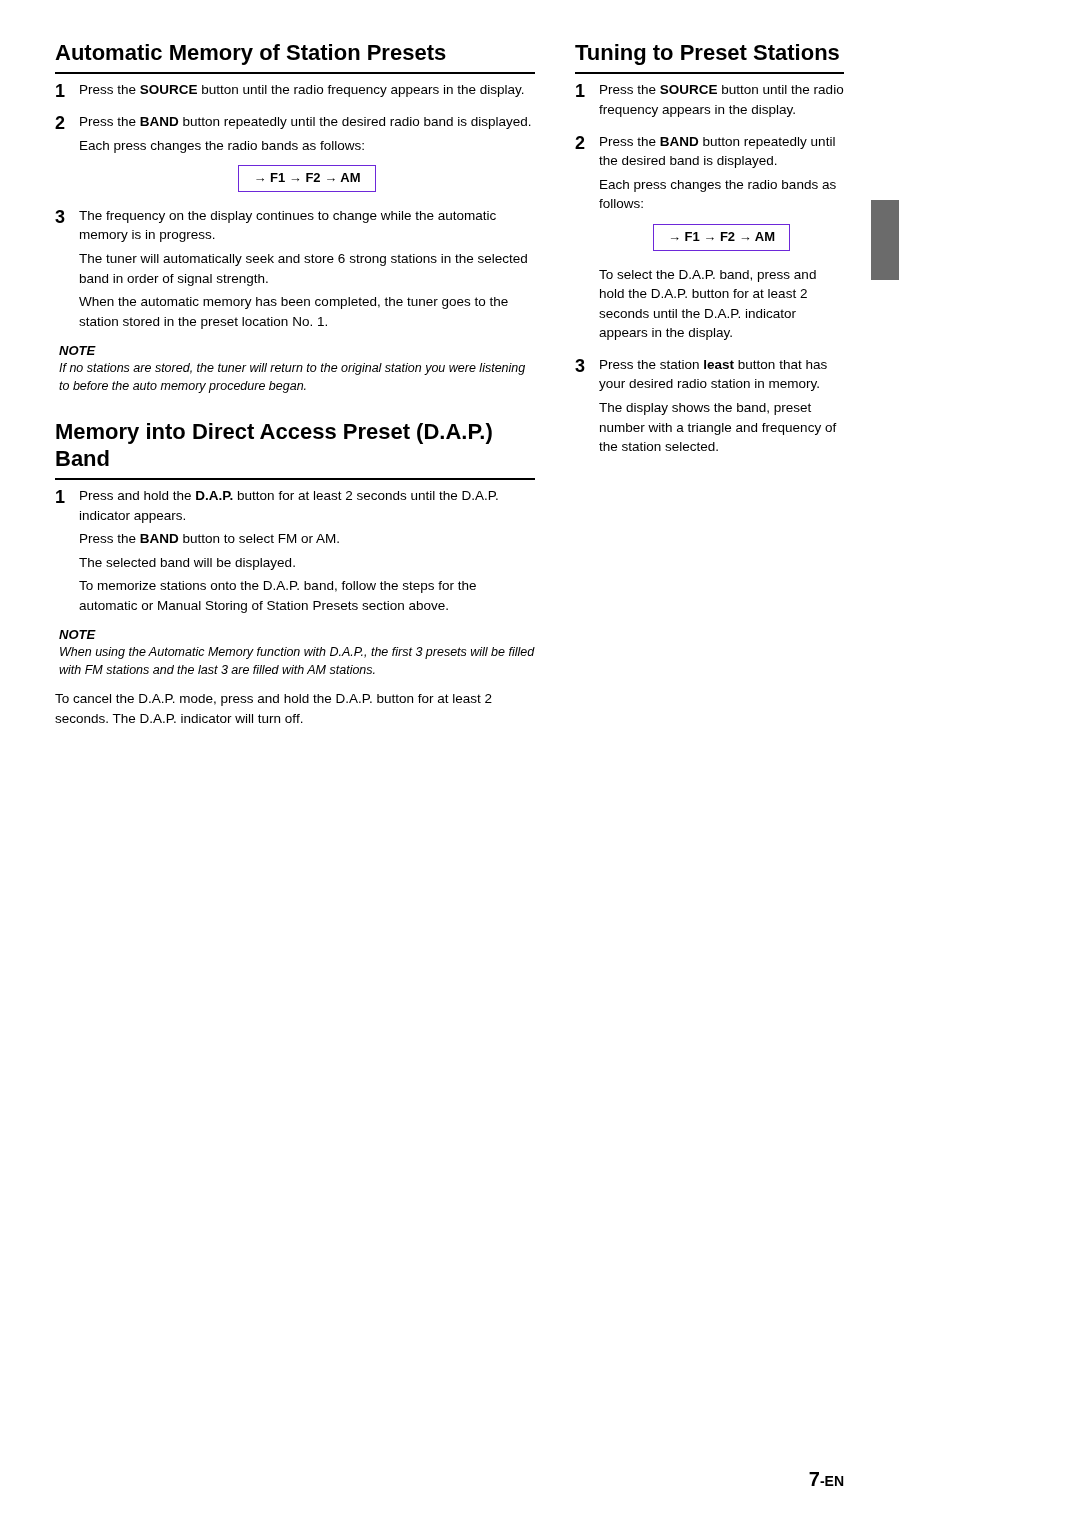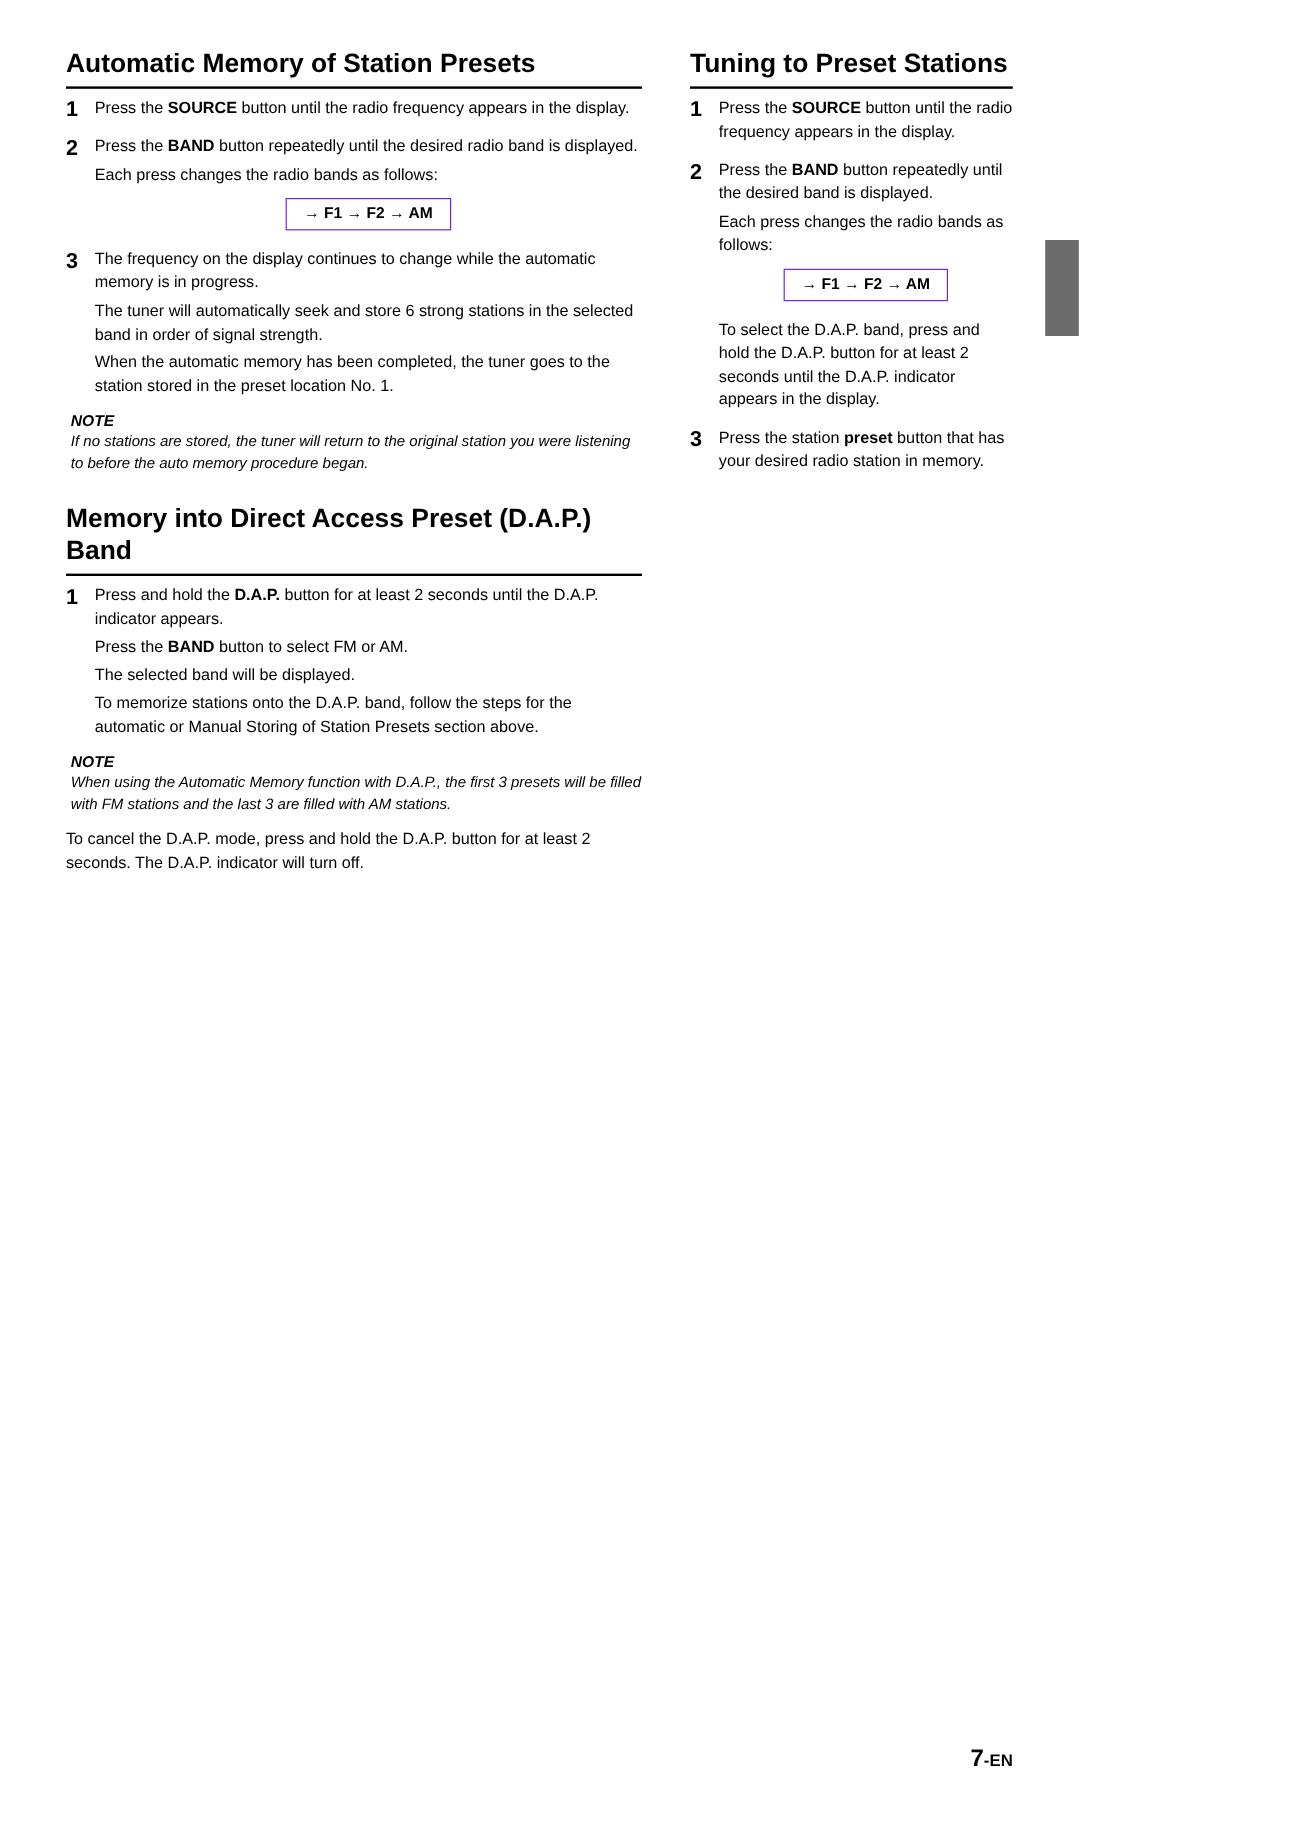--- a/index.html
+++ b/index.html
@@ -105,21 +105,21 @@
     .info-box {
       border: 1px solid #000;
       padding: 10px 14px;
       margin: 10px 0 12px 0;
       font-size: 13.5px;
       line-height: 1.45;
     }
 
     .page-number {
       position: absolute;
-      bottom: 48px;
+      bottom: 35px;
       right: 55px;
       font-size: 20px;
       font-weight: bold;
     }
 
     .right-tab {
       position: absolute;
       right: 0;
       top: 200px;
       width: 28px;
@@ -236,21 +236,22 @@
               <div style="text-align:center;">
                 <span class="band-box arrow-text">→ F1 → F2 → AM</span>
               </div>
               <p style="margin-top:8px;">To select the D.A.P. band, press and hold the D.A.P. button for at least 2 seconds until the D.A.P. indicator appears in the display.</p>
             </div>
           </li>
 
           <li class="step-item">
             <span class="step-number">3</span>
             <div class="step-content">
-              <p>Press the station <strong>preset</strong> button that has your desired radio station in memory.</p>
+              <p>Press the station <strong>least</strong> button that has your desired radio station in memory.</p>
+              <p>The display shows the band, preset number with a triangle and frequency of the station selected.</p>
             </div>
           </li>
 
         </ol>
       </div>
 
     </div>
 
   </div>
 

